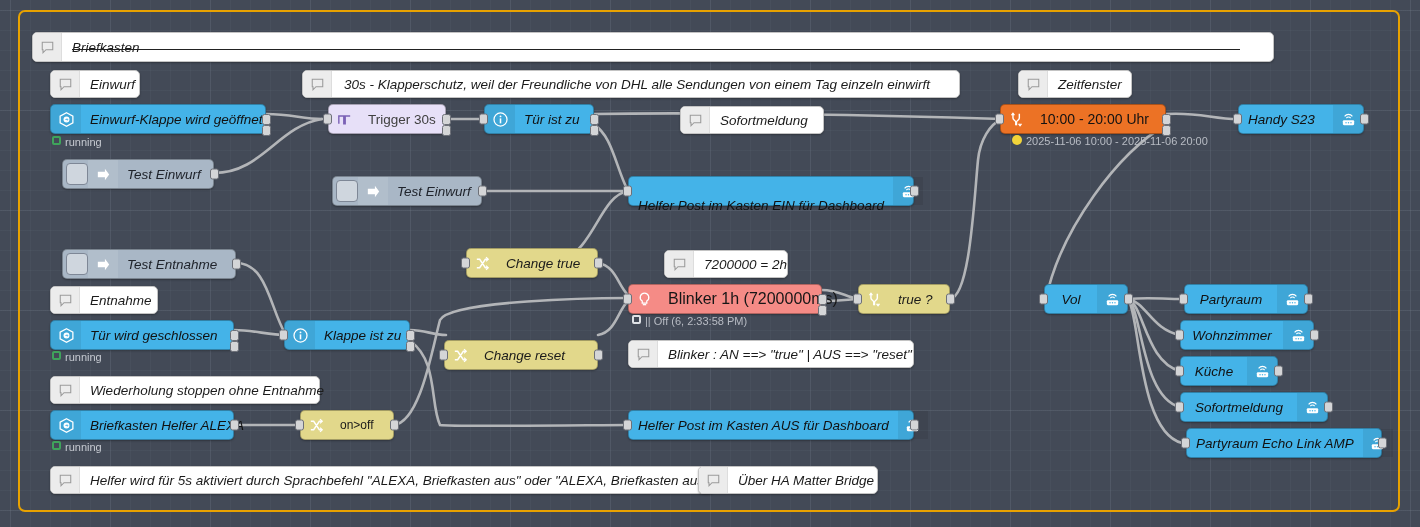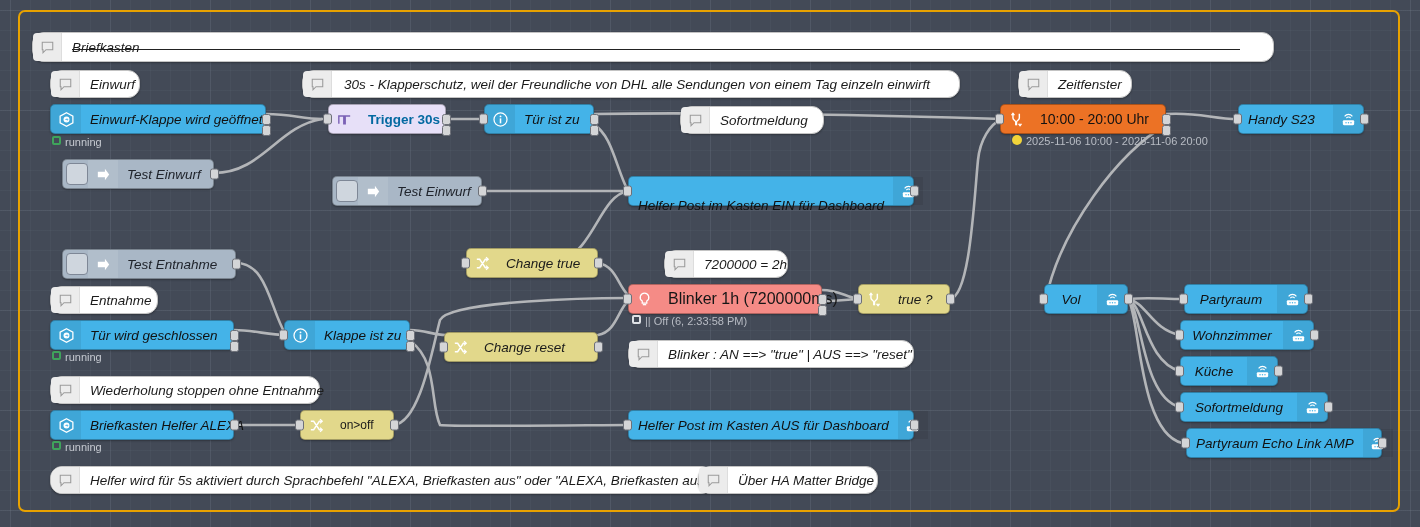--- a/index.html
+++ b/index.html
@@ -35,40 +35,40 @@
   .port.in{left:-6px;} .port.out{right:-6px;}
   .port.p1{top:9px;transform:none;} .port.p2{top:20px;transform:none;}
 
   
   .n-ha{background:#44b3e8;color:#1b1b1b;}
   .n-ha .ico{background:rgba(0,0,0,.07);}
   .n-ha .lbl{color:#111;}
   .n-inject{background:#a9b7c6;}
   .n-inject .lbl{color:#20242c;}
   .n-trigger{background:#e7e0f8;}
-  .n-trigger .lbl{color:#0369a1;font-style:normal;font-weight:bold;}
+  .n-trigger .lbl{color:#404040;font-style:normal;}
   .n-change{background:#e2d88b;}
   .n-change .lbl{color:#1a1a1a;}
   .n-switch{background:#e2d88b;}
   .n-switch .lbl{color:#1a1a1a;}
   .n-timerange{background:#ec7225;}
   .n-timerange .lbl{color:#121212;font-style:normal;font-size:14px;}
   .n-blink{background:#f58b86;}
   .n-blink .lbl{color:#161616;font-style:normal;font-size:16px;}
   .n-out{background:#44b3e8;color:#111;}
   .n-out .lbl{color:#111;}
   .n-out .ico{background:rgba(0,0,0,.07);}
 
   
   .injbtn{width:22px;height:22px;margin-left:3px;border-radius:4px;background:#cfd6de;
     border:1px solid #7e8796;box-sizing:border-box;flex:0 0 22px;}
   .n-inject .ico{background:rgba(255,255,255,.10);}
 
   
-  .comment{position:absolute;height:28px;background:#fff;border-radius:12px;
+  .comment{position:absolute;height:28px;background:#fff;border-radius:5px;
     display:flex;align-items:center;box-sizing:border-box;border:1px solid #c3c3c3;
     box-shadow:0 1px 2px rgba(0,0,0,.30);}
   .comment .ico{width:28px;height:100%;display:flex;align-items:center;justify-content:center;
     background:#ececec;border-right:1px solid #ddd;border-radius:4px 0 0 4px;flex:0 0 28px;}
   .comment .ico svg{width:15px;height:15px;}
   .comment .lbl{font-size:13.5px;font-style:italic;color:#1b1b1b;white-space:nowrap;padding:0 10px;}
   .comment.wide .lbl{padding-left:12px;}
 
   
   #c-title .lbl{position:relative;}
@@ -465,21 +465,21 @@
           <circle cx="12" cy="7.6" r="1.3" fill="#fff"></circle>
           <rect x="10.9" y="10.4" width="2.2" height="7" fill="#fff"></rect>
         </svg>
     </span>
     <span class="lbl">Klappe ist zu</span>
     <span class="port in"></span>
     <span class="port out p1"></span>
     <span class="port out p2"></span>
   </div>
 
-  <div class="node n-change" style="left:444px;top:332px;width:154px;">
+  <div class="node n-change" style="left:444px;top:340px;width:154px;">
     <span class="ico">
       <svg viewBox="0 0 24 24">
           <path d="M4 6h4l8 12h4M4 18h4l8-12h4" fill="none" stroke="#fff" stroke-width="2"></path>
           <path d="M17 3l3 3-3 3M17 15l3 3-3 3" fill="none" stroke="#fff" stroke-width="1.8"></path>
         </svg>
     </span>
     <span class="lbl">Change reset</span>
     <span class="port in"></span>
     <span class="port out"></span>
   </div>

